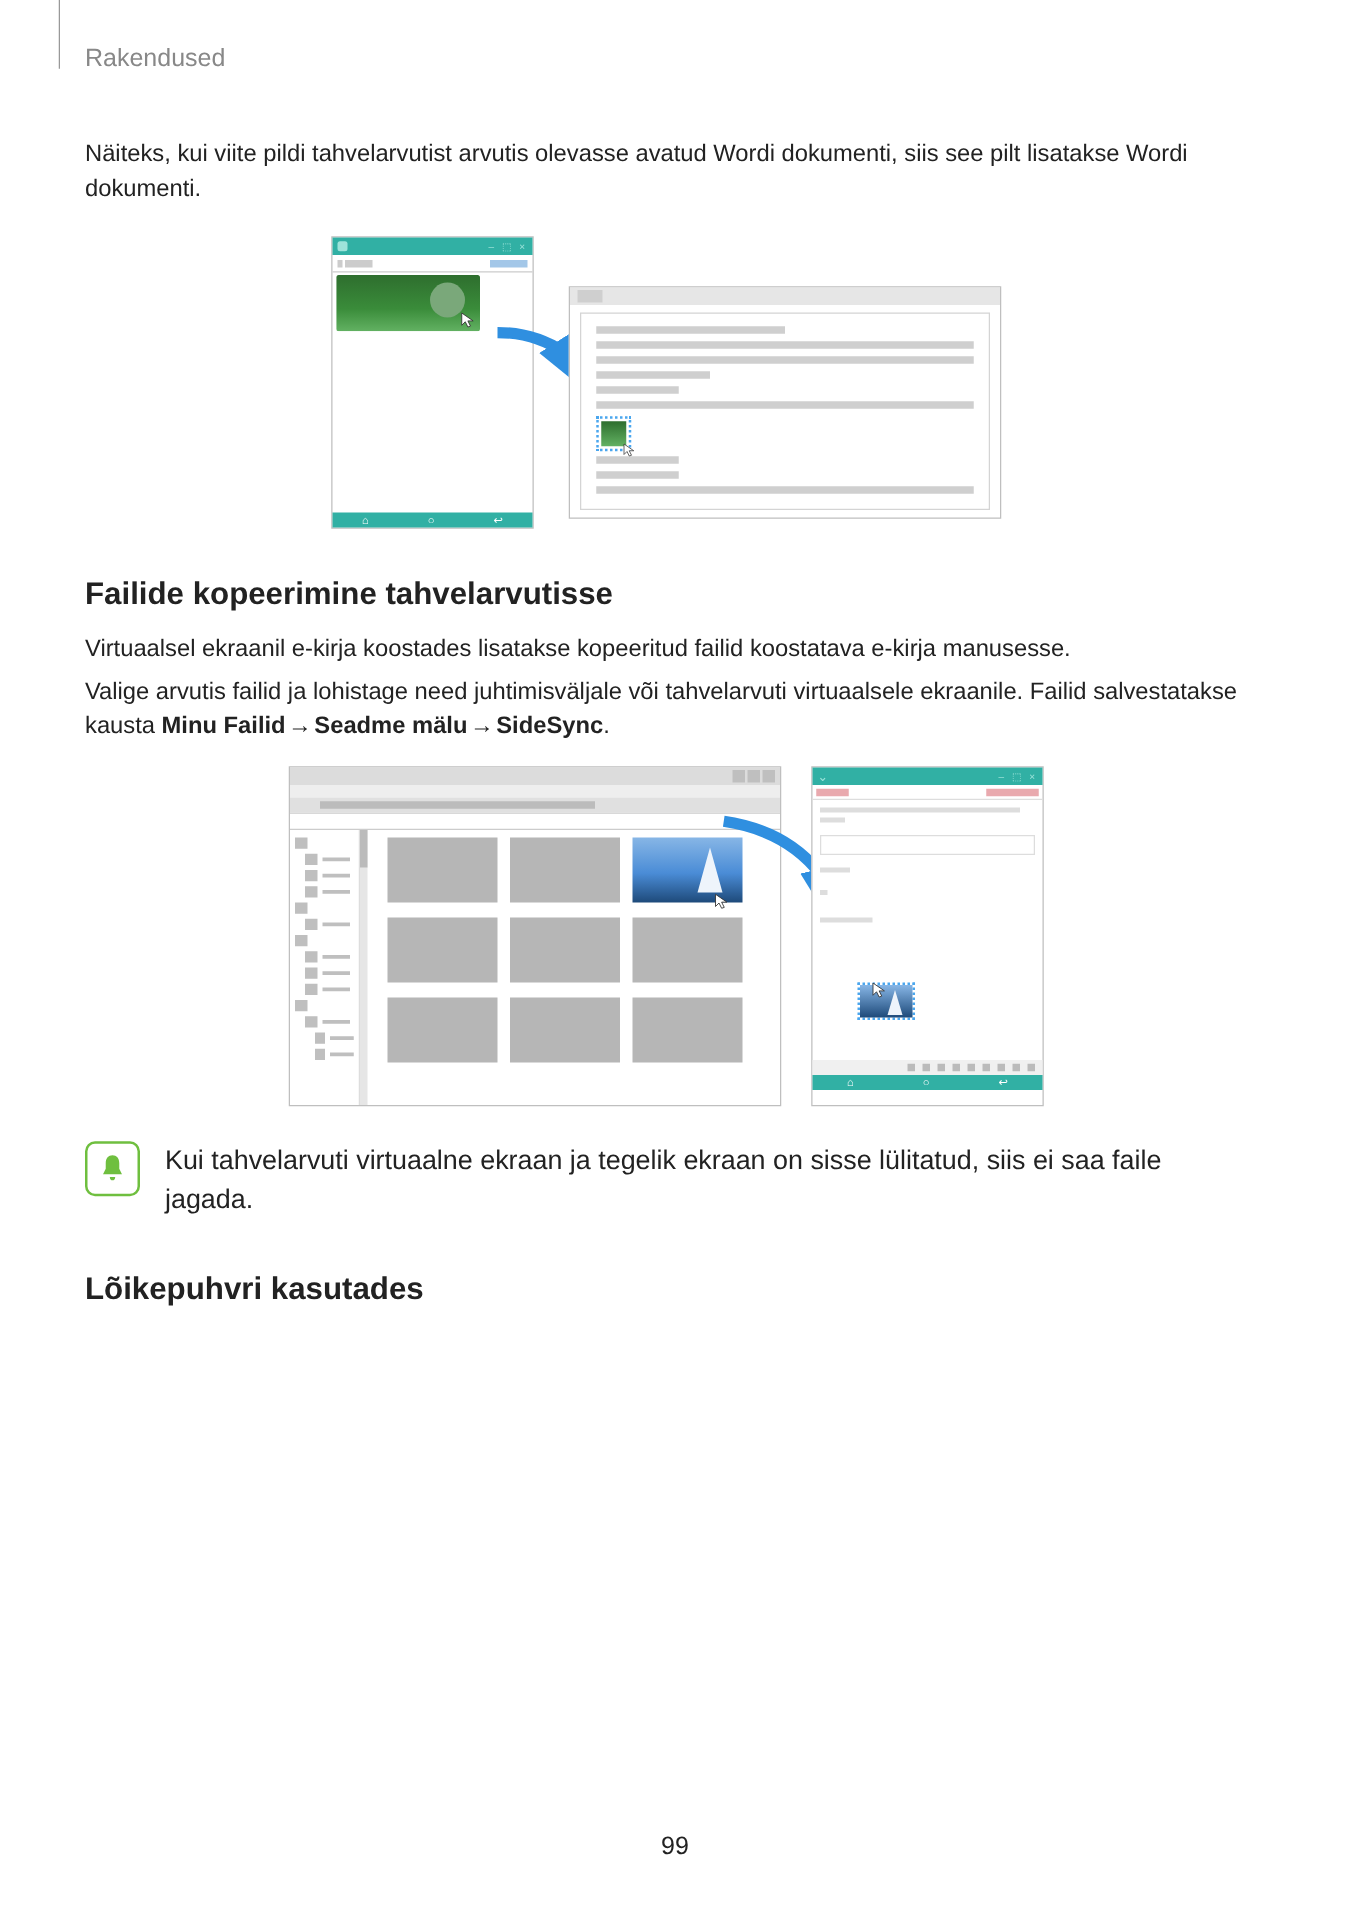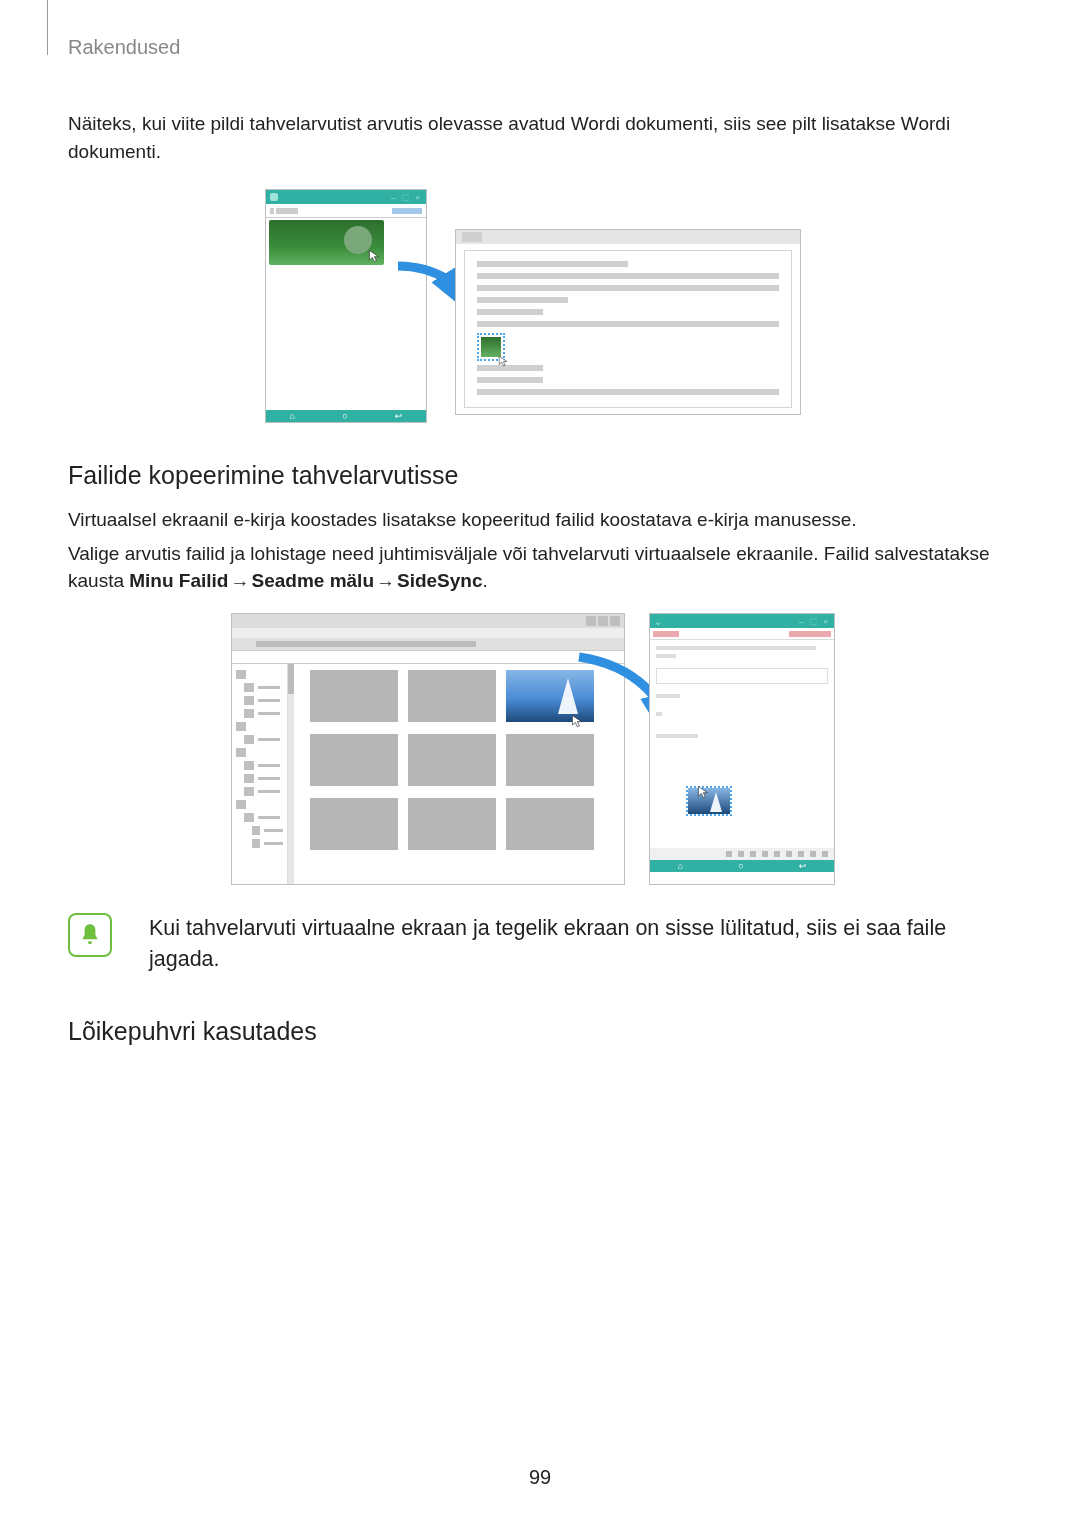--- a/index.html
+++ b/index.html
@@ -1,21 +1,21 @@
 <!DOCTYPE html>
 <html><head>
 <meta charset="utf-8">
 <style>
   * { margin:0; padding:0; box-sizing:border-box; }
   body { width:1080px; height:1527px; background:#fff; font-family:Arial, Helvetica, sans-serif; color:#222; position:relative; }
   .left-rule { position:absolute; left:47px; top:0; width:1px; height:55px; background:#999; }
   .header-label { position:absolute; left:68px; top:36px; font-size:20px; color:#888; }
   .content { position:absolute; left:68px; top:110px; width:930px; }
   .para { font-size:19px; line-height:1.45; margin-bottom:6px; }
-  .h2 { font-size:25px; font-weight:normal; margin-top:38px; margin-bottom:16px; }
+  .h2 { font-size:25px; font-weight:bold; margin-top:38px; margin-bottom:16px; }
   .bold { font-weight:bold; }
   .arrow { display:inline-block; padding:0 2px; }
 
   
   .illus1 { position:relative; width:536px; height:234px; margin:24px auto 10px auto; }
   .tab1 { position:absolute; left:0; top:0; width:162px; height:234px; background:#fff; border:1px solid #bfbfbf; }
   .tab1-top { height:14px; background:#31b0a4; position:relative; }
   .tab1-top .dot { position:absolute; left:4px; top:3px; width:8px; height:8px; background:#9de3da; border-radius:2px; }
   .tab1-top .win { position:absolute; right:4px; top:3px; font-size:8px; color:#9de3da; letter-spacing:2px; }
   .tab1-bar { height:14px; border-bottom:1px solid #ccc; position:relative; }
@@ -88,21 +88,21 @@
   .tab2-tools { position:absolute; bottom:12px; left:0; right:0; height:12px; background:#f0f0f0; display:flex; justify-content:flex-end; align-items:center; padding-right:6px; gap:6px;}
   .tab2-tools span { width:6px; height:6px; background:#bbb; }
   .tab2-nav { position:absolute; bottom:0; left:0; width:100%; height:12px; background:#31b0a4; display:flex; justify-content:space-around; align-items:center; color:#fff; font-size:9px; }
   .dragarrow2 { position:absolute; left:340px; top:36px; width:130px; height:120px; }
   .cursor2b { position:absolute; left:466px; top:172px; width:14px; height:14px; }
 
   
   .note { display:flex; align-items:flex-start; margin-top:22px; gap:20px; }
   .bell-icon { width:44px; height:44px; border:2px solid #6fbf3f; border-radius:8px; display:flex; align-items:center; justify-content:center; flex-shrink:0; }
   .bell-icon svg { width:26px; height:26px; }
-  .note-text { font-size:21.5px; line-height:1.45;margin-left:17px; }
+  .note-text { font-size:21.5px; line-height:1.45; }
 
   .page-num { position:absolute; bottom:38px; left:50%; transform:translateX(-50%); font-size:20px; color:#222; }
 </style>
 </head>
 <body>
 
 <div class="left-rule"></div>
 <div class="header-label">Rakendused</div>
 
 <div class="content">

